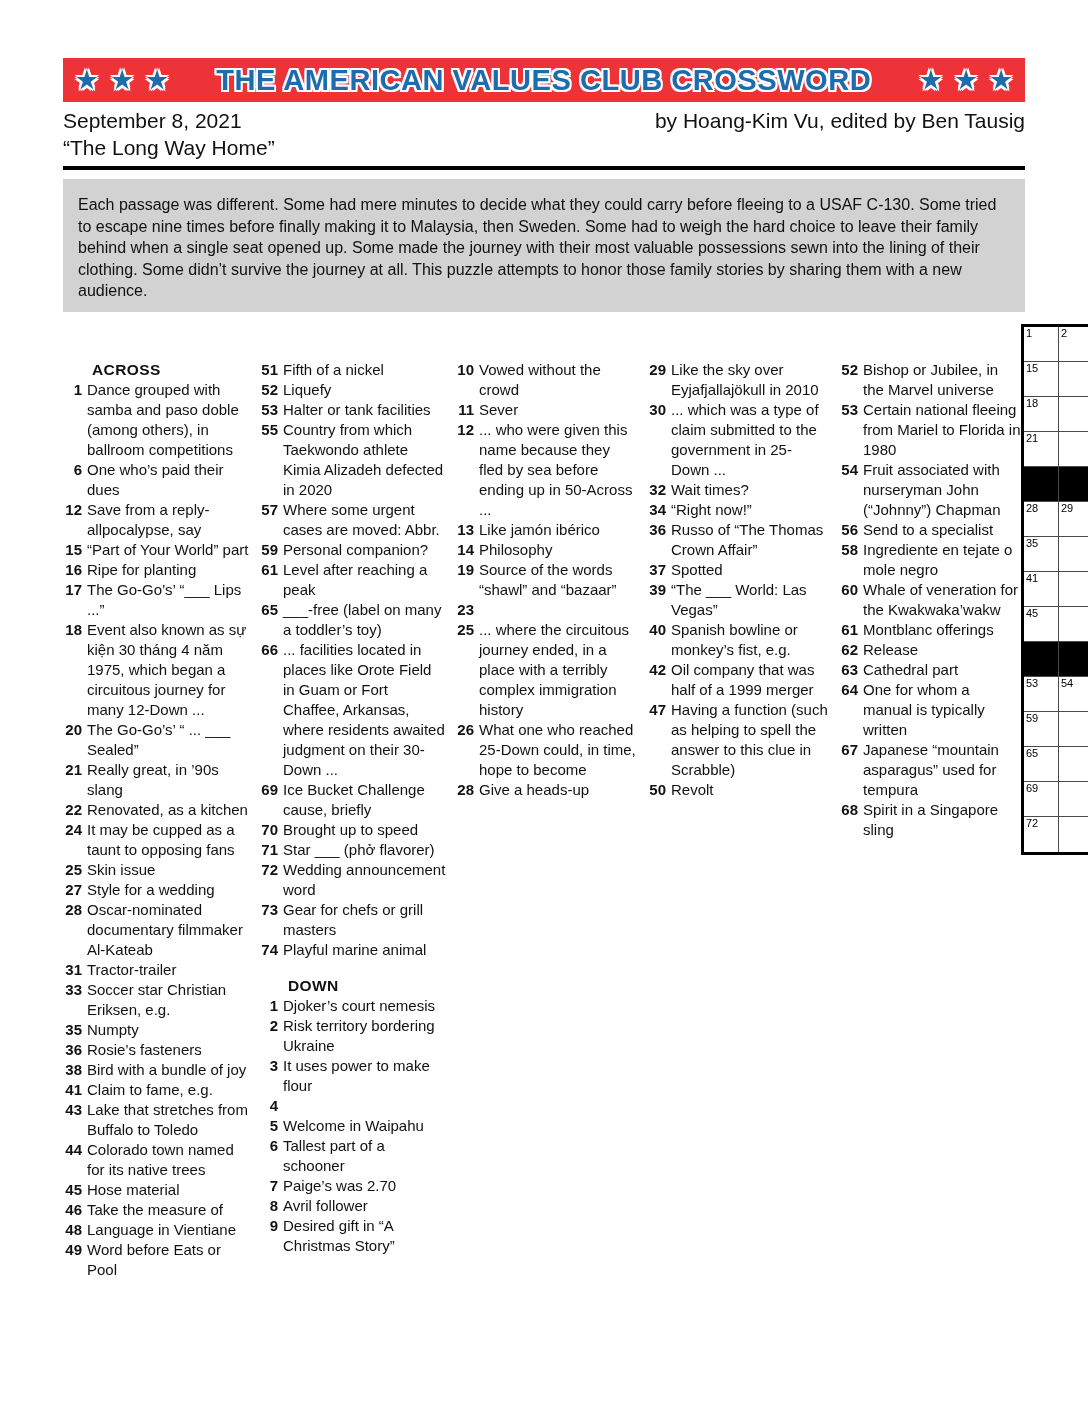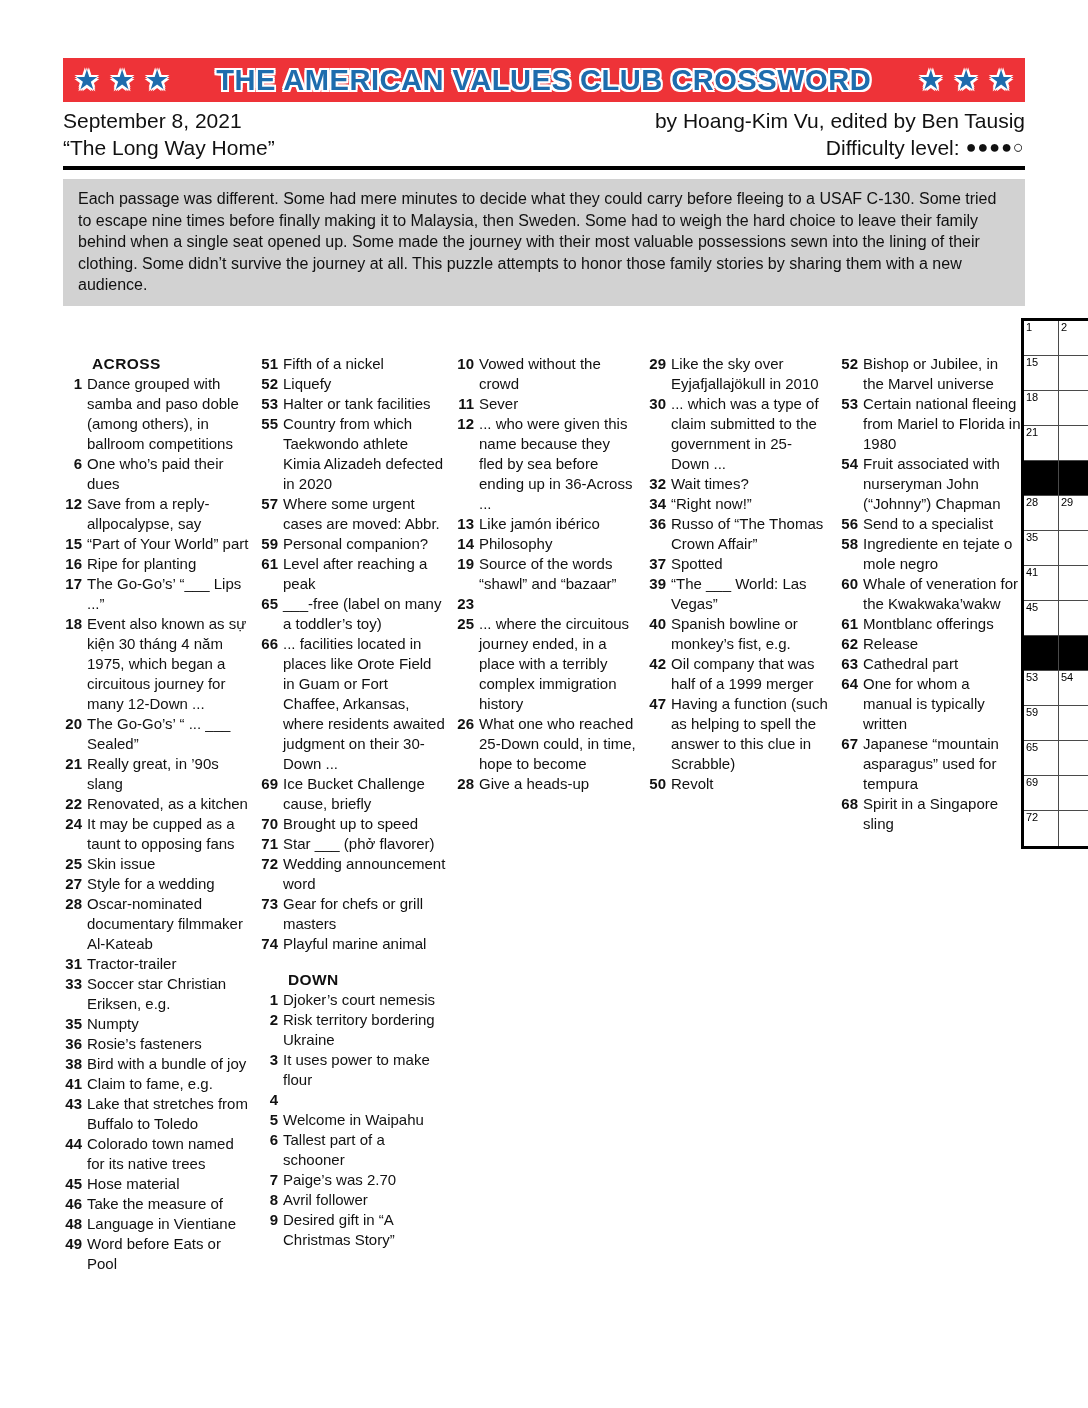--- a/index.html
+++ b/index.html
@@ -19,21 +19,21 @@
 
   
   .hdr{display:flex; justify-content:space-between; align-items:flex-start; font-family:Liberation Sans, sans-serif; font-size:21px; line-height:27px;}
   .hdr .right{text-align:right;}
   .diffline{display:flex; align-items:center; justify-content:flex-end; gap:6px;}
   .dots{font-size:18px; letter-spacing:1px; line-height:27px;}
 
   .rule{height:4px; border-top:2.5px solid #000; border-bottom:2.5px solid #000; margin:5px 0 9px 0;}
 
   
-  .intro{background:var(--intro-bg); padding:9px 15px 10px 15px; font-size:16px; line-height:21.5px;}
+  .intro{background:var(--intro-bg); padding:15px 15px 10px 15px; font-size:16px; line-height:21.5px;}
 
   
   .clues-wrap{display:flex; gap:8px; margin-top:12px; align-items:flex-start;}
   .ccol{width:188px; flex:0 0 188px;margin-top:36px;}
   .right-block{flex:1; display:flex; }
   .right-top{display:flex; gap:10px; height:528px; overflow:hidden;}
   .right-top .ccol{width:182px; flex:0 0 182px;}
   .clue{display:flex; font-size:15px; line-height:20px;}
   .cnum{flex:0 0 24px; text-align:right; padding-right:5px; font-weight:bold;}
   .ctext{flex:1;}
@@ -59,24 +59,20 @@
     <span class="stars">★★★</span>
   </div>
 
   <div class="hdr">
     <div class="left">
       <div>September 8, 2021</div>
       <div>“The Long Way Home”</div>
     </div>
     <div class="right">
       <div>by Hoang-Kim Vu, edited by Ben Tausig</div>
-      <div class="diffline">
-        <span>Difficulty level:</span>
-        <span class="dots">●●●●○</span>
-      </div>
     </div>
   </div>
 
   <div class="rule"></div>
 
   <div class="intro">Each passage was different. Some had mere minutes to decide what they could carry before fleeing to a USAF C-130. Some tried to escape nine times before finally making it to Malaysia, then Sweden. Some had to weigh the hard choice to leave their family behind when a single seat opened up. Some made the journey with their most valuable possessions sewn into the lining of their clothing. Some didn’t survive the journey at all. This puzzle attempts to honor those family stories by sharing them with a new audience.</div>
 
   <div class="clues-wrap">
     <div class="ccol">
         <div class="clue-header">ACROSS</div>
@@ -289,21 +285,21 @@
             <div class="clue">
               <div class="cnum">10</div>
               <div class="ctext">Vowed without the crowd</div>
             </div>
             <div class="clue">
               <div class="cnum">11</div>
               <div class="ctext">Sever</div>
             </div>
             <div class="clue">
               <div class="cnum">12</div>
-              <div class="ctext">... who were given this name because they fled by sea before ending up in 36-Across ...</div>
+              <div class="ctext">... who were given this name because they fled by sea before ending up in 50-Across ...</div>
             </div>
             <div class="clue">
               <div class="cnum">13</div>
               <div class="ctext">Like jamón ibérico</div>
             </div>
             <div class="clue">
               <div class="cnum">14</div>
               <div class="ctext">Philosophy</div>
             </div>
             <div class="clue">

